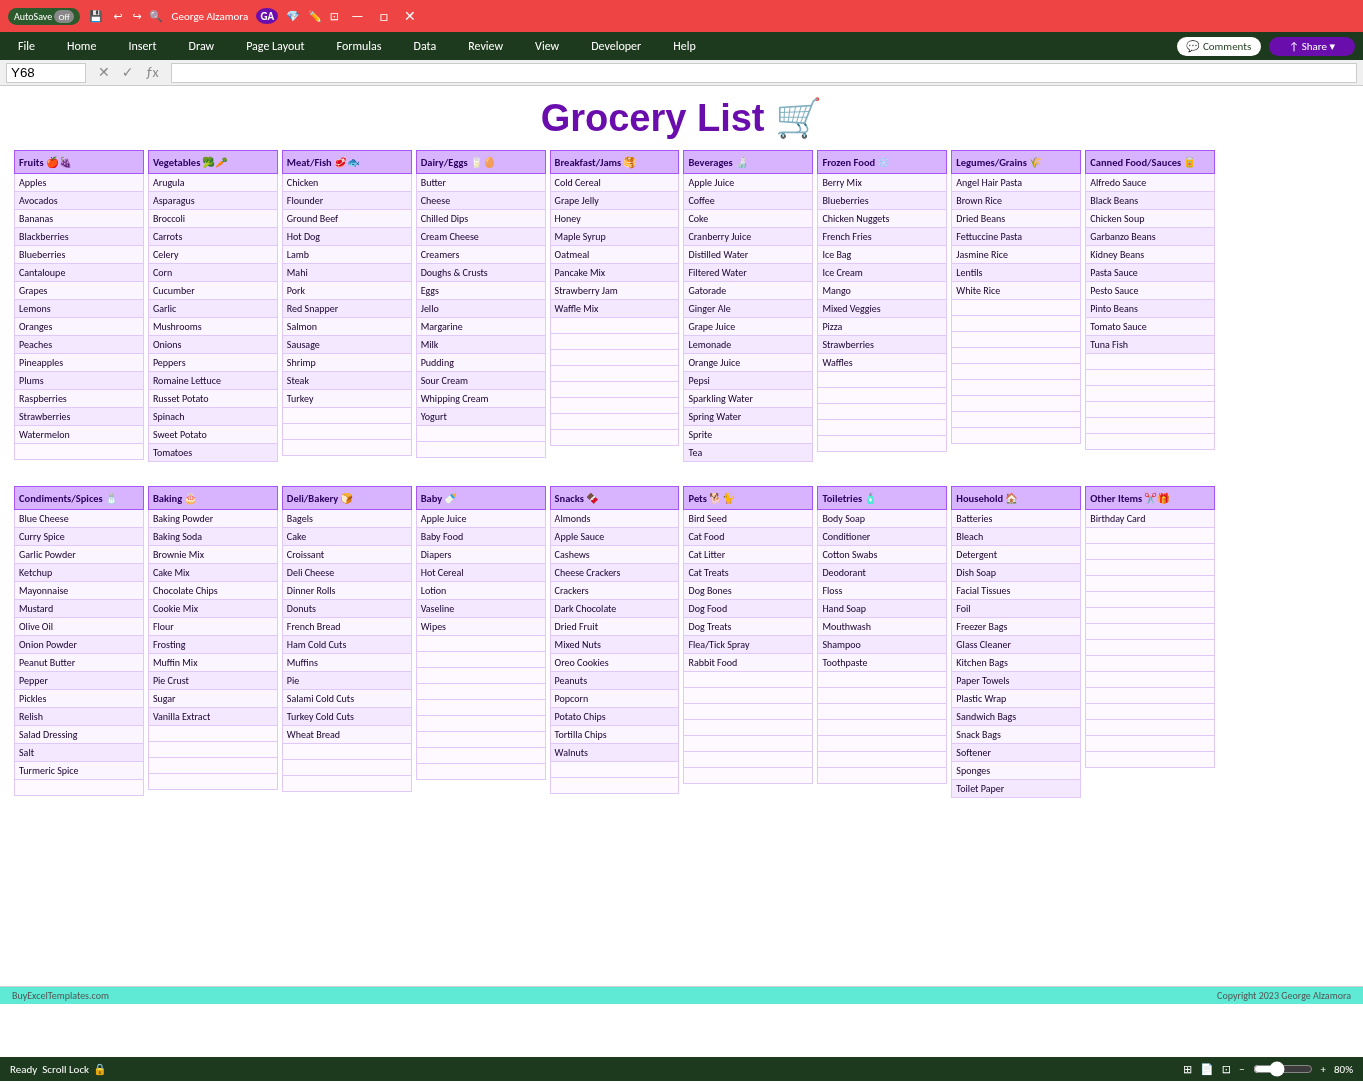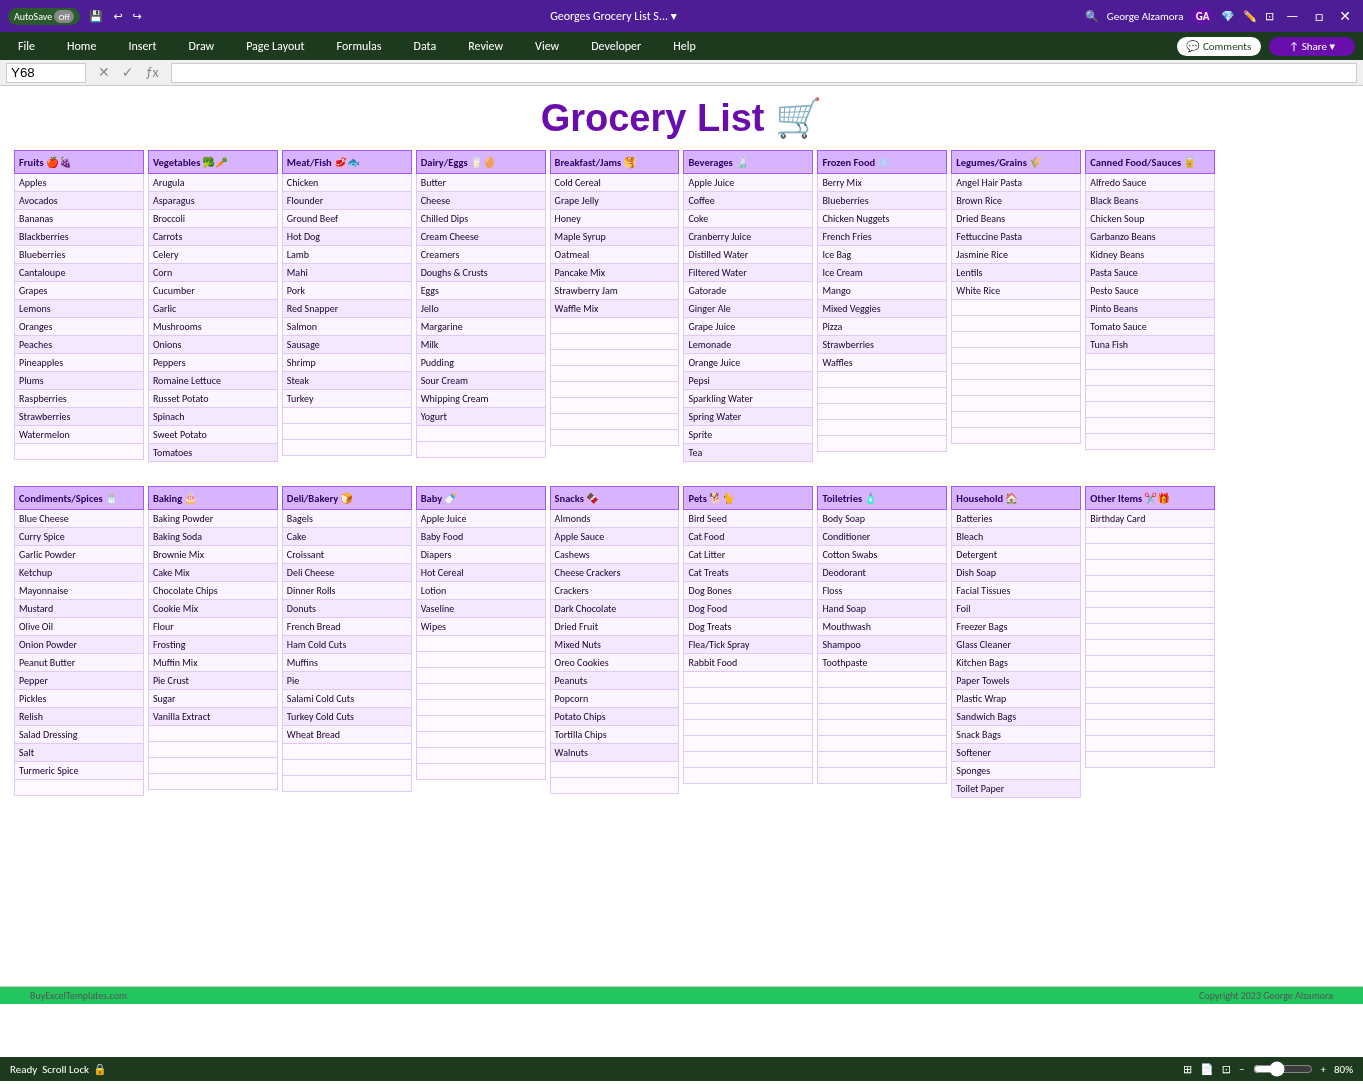--- a/index.html
+++ b/index.html
@@ -1,20 +1,20 @@
 <!DOCTYPE html>
 <html><head>
   <meta charset="utf-8">
   <style>
     * { margin: 0; padding: 0; box-sizing: border-box; }
     body { font-family: Calibri, Arial, sans-serif; font-size: 11px; background: #fff; width: 1363px; overflow-x: hidden; }
 
     
     .title-bar {
-      background: #4c1d95;
+      background: #ef4444;
       color: #fff;
       height: 32px;
       display: flex;
       align-items: center;
       padding: 0 8px;
       gap: 8px;
     }
     .title-bar-left { display: flex; align-items: center; gap: 10px; font-size: 11px; }
     .title-bar-center { flex: 1; text-align: center; font-size: 12px; }
     .title-bar-right { display: flex; align-items: center; gap: 8px; font-size: 11px; }
@@ -141,45 +141,41 @@
       position: fixed;
       bottom: 3px;
       width: 1363px;
       justify-content: center;
     }
     .status-bar-right { margin-left: auto; display: flex; align-items: center; gap: 8px; }
     .zoom-slider { width: 60px; accent-color: #fff; }
 
     
     .copyright-bar {
-      background: #22c55e;
+      background: #5eead4;
       border-top: 1px solid #ccc;
-      padding: 2px 30px;
+      padding: 2px 12px;
       display: flex;
       justify-content: space-between;
       font-size: 10px;
       color: #555;
     }
   </style>
 </head>
 <body>
 
 <div class="title-bar">
   <div class="title-bar-left">
     <span class="autosave">
       <span>AutoSave</span>
       <span class="toggle-off">Off</span>
     </span>
     <span>💾</span>
     <span>↩</span>
     <span>↪</span>
-  </div>
-  <div class="title-bar-center">
-    <span>Georges Grocery List S...</span>
-    <span>▾</span>
   </div>
   <div class="title-bar-right">
     <span>🔍</span>
     <span>George Alzamora</span>
     <span class="avatar">GA</span>
     <span>💎</span>
     <span>✏️</span>
     <span>⊡</span>
     <span class="win-btn">—</span>
     <span class="win-btn">□</span>

